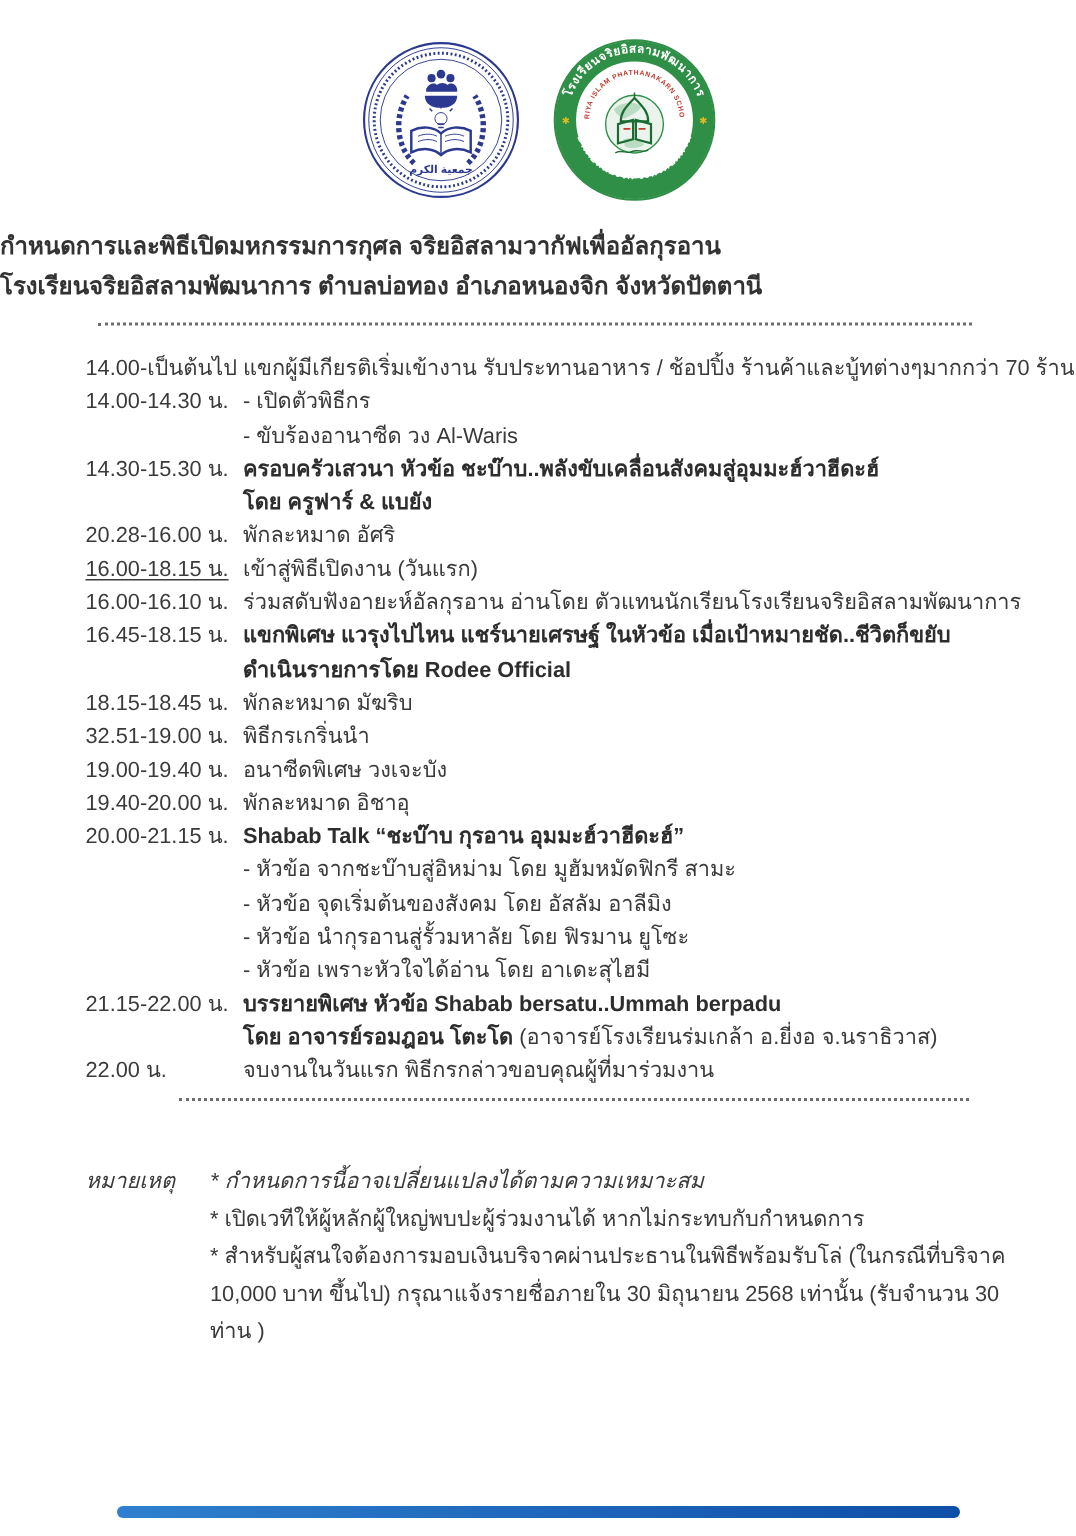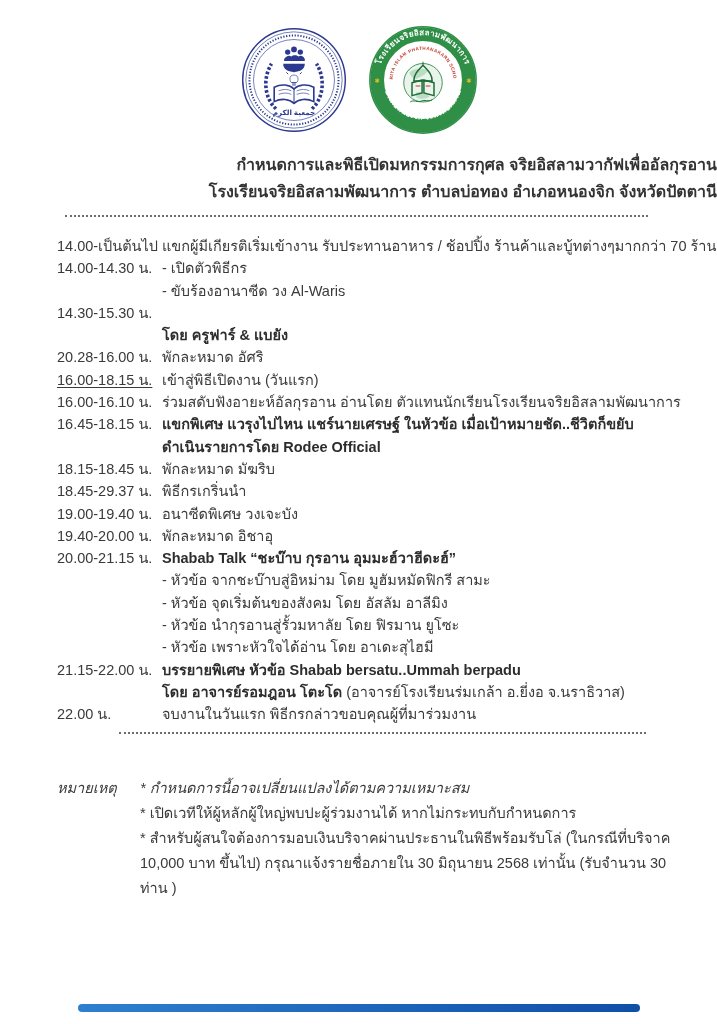--- a/index.html
+++ b/index.html
@@ -4,21 +4,21 @@
 <style>
   html,body{margin:0;padding:0;background:#ffffff;}
   body{font-family:"Liberation Sans","DejaVu Sans",sans-serif;color:var(--text,#3a3a3a);}
   .page{position:relative;width:717px;height:1024px;margin:0 auto;background:#fff;overflow:hidden;}
 
   
   .logos{display:flex;justify-content:center;align-items:center;gap:20px;padding-top:25px;}
   .logo{display:block;}
 
   
-  .titles{text-align:right;margin-top:16px;font-weight:700;font-size:16px;line-height:27px;color:#333;}
+  .titles{text-align:left;margin-top:16px;font-weight:700;font-size:16px;line-height:27px;color:#333;}
   .date-line{text-decoration:underline;text-underline-offset:3px;}
 
   
   .dotted{height:0;border-top:2px dotted #6e6e6e;}
   .dotted-1{margin:10px 69px 0 65px;}
   .dotted-2{margin:6px 71px 0 119px;}
 
   
   .schedule{margin:18px 14px 0 57px;font-size:14.5px;}
   .row{display:flex;line-height:22.3px;min-height:22.3px;}
@@ -143,20 +143,21 @@
     <div class="desc">- เปิดตัวพิธีกร</div>
   </div>
 
   <div class="row">
     <div class="time"></div>
     <div class="desc">- ขับร้องอานาซีด วง Al-Waris</div>
   </div>
 
   <div class="row">
     <div class="time">14.30-15.30 น.</div>
+    <div class="desc b">ครอบครัวเสวนา หัวข้อ ชะบ๊าบ..พลังขับเคลื่อนสังคมสู่อุมมะฮ์วาฮีดะฮ์</div>
   </div>
 
   <div class="row">
     <div class="time"></div>
     <div class="desc b">โดย ครูฟาร์ &amp; แบยัง</div>
   </div>
 
   <div class="row">
     <div class="time">20.28-16.00 น.</div>
     <div class="desc">พักละหมาด อัศริ</div>
@@ -182,21 +183,21 @@
     <div class="time"></div>
     <div class="desc b">ดำเนินรายการโดย Rodee Official</div>
   </div>
 
   <div class="row">
     <div class="time">18.15-18.45 น.</div>
     <div class="desc">พักละหมาด มัฆริบ</div>
   </div>
 
   <div class="row">
-    <div class="time">18.45-29.37 น.</div>
+    <div class="time">32.51-19.00 น.</div>
     <div class="desc">พิธีกรเกริ่นนำ</div>
   </div>
 
   <div class="row">
     <div class="time">19.00-19.40 น.</div>
     <div class="desc">อนาซีดพิเศษ วงเจะบัง</div>
   </div>
 
   <div class="row">
     <div class="time">19.40-20.00 น.</div>

